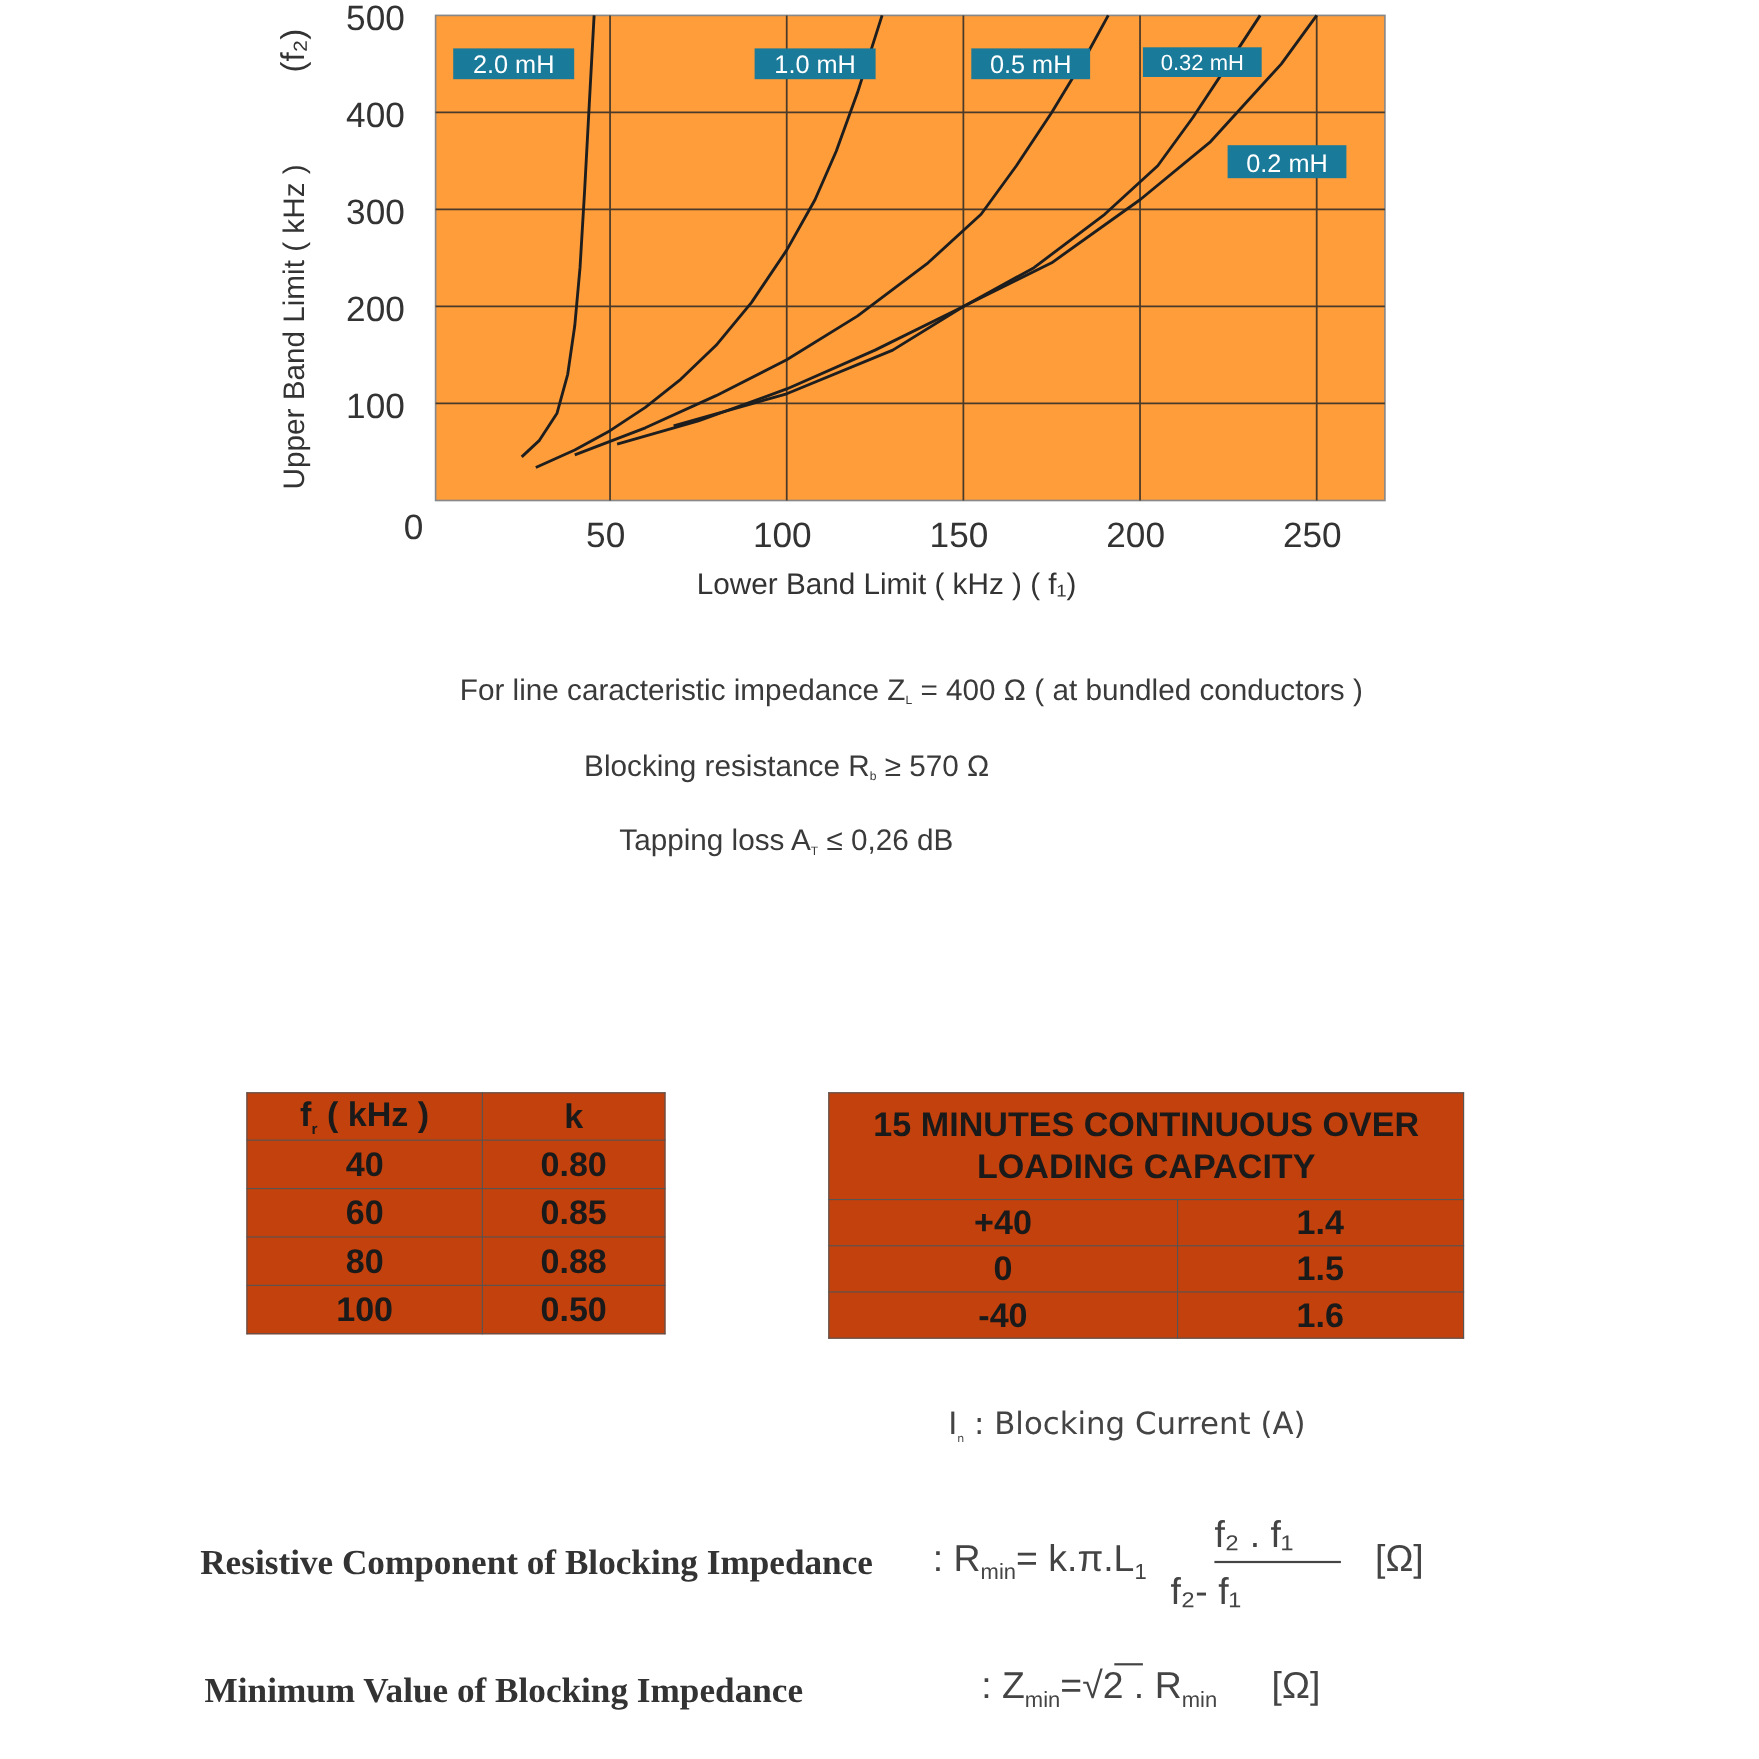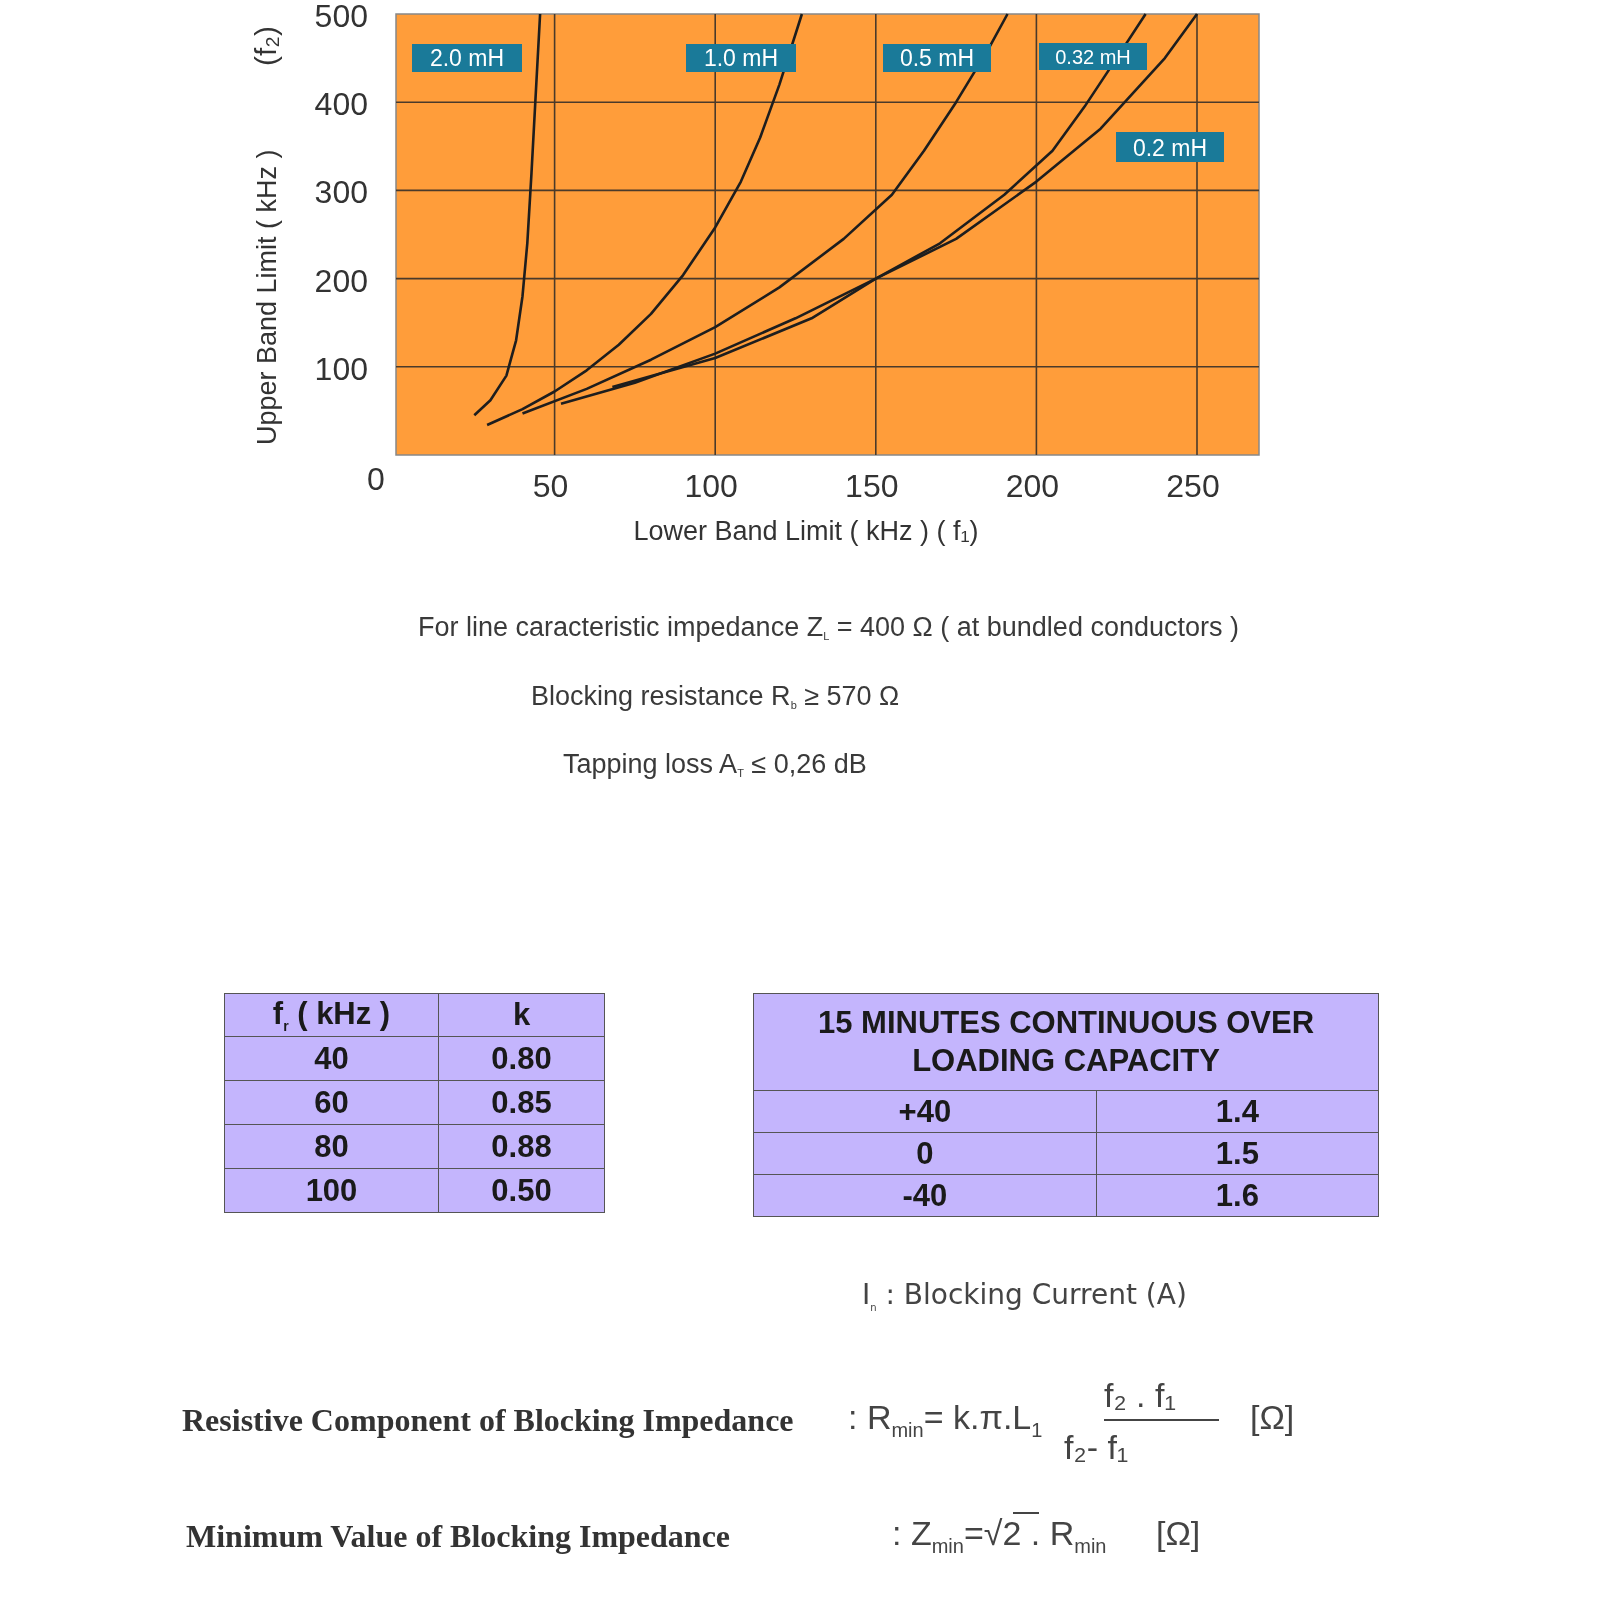--- a/index.html
+++ b/index.html
@@ -1,26 +1,26 @@
 <!DOCTYPE html>
 <html><head>
 <meta charset="utf-8">
 <style>
   html, body { margin:0; padding:0; background:#ffffff; }
   body { width:1599px; height:1599px; position:relative; overflow:hidden; font-family:"Liberation Sans", sans-serif; color:#333; }
   #chart { position:absolute; left:0; top:0; }
   .lbl { font-family:"Liberation Sans", sans-serif; }
   .note { position:absolute; font-size:27px; color:#3a3a3a; white-space:nowrap; }
   .note sub { font-size:11px; vertical-align:-4px; }
-  table.gt { position:absolute; border-collapse:collapse; background:#c4b5fd; font-family:"Liberation Sans", sans-serif; font-weight:bold; color:#1a1a1a; }
+  table.gt { position:absolute; border-collapse:collapse; background:#c2410c; font-family:"Liberation Sans", sans-serif; font-weight:bold; color:#1a1a1a; }
   table.gt td, table.gt th { border:1.5px solid #555; text-align:center; padding:0; }
   #ktable { left:224px; top:993px; width:381px; }
   #ktable th { height:42px; font-size:31px; }
   #ktable td { height:43px; font-size:31px; }
-  #otable { left:753px; top:993px; width:626px; }
+  #otable { left:753px; top:993px; width:578px; }
   #otable th.title { height:96px; font-size:31px; line-height:38px; }
   #otable th.sub { height:42px; font-size:24px; }
   #otable th.xin { font-size:36px; }
   #otable td { height:41px; font-size:31px; }
   .footnote { position:absolute; left:862px; top:1278px; font-size:28px; color:#444; font-family:"DejaVu Sans", sans-serif; }
   .footnote sub { font-size:10px; }
   .f-label { position:absolute; font-family:Liberation Serif, serif; font-weight:bold; font-size:32px; color:#333; white-space:nowrap; }
   .f-expr { position:absolute; font-family:"Liberation Sans", sans-serif; font-size:34px; color:#444; white-space:nowrap; }
   .f-expr sub { font-size:20px; }
   .frac { position:absolute; font-family:"Liberation Sans", sans-serif; font-size:34px; color:#444; text-align:left; }

